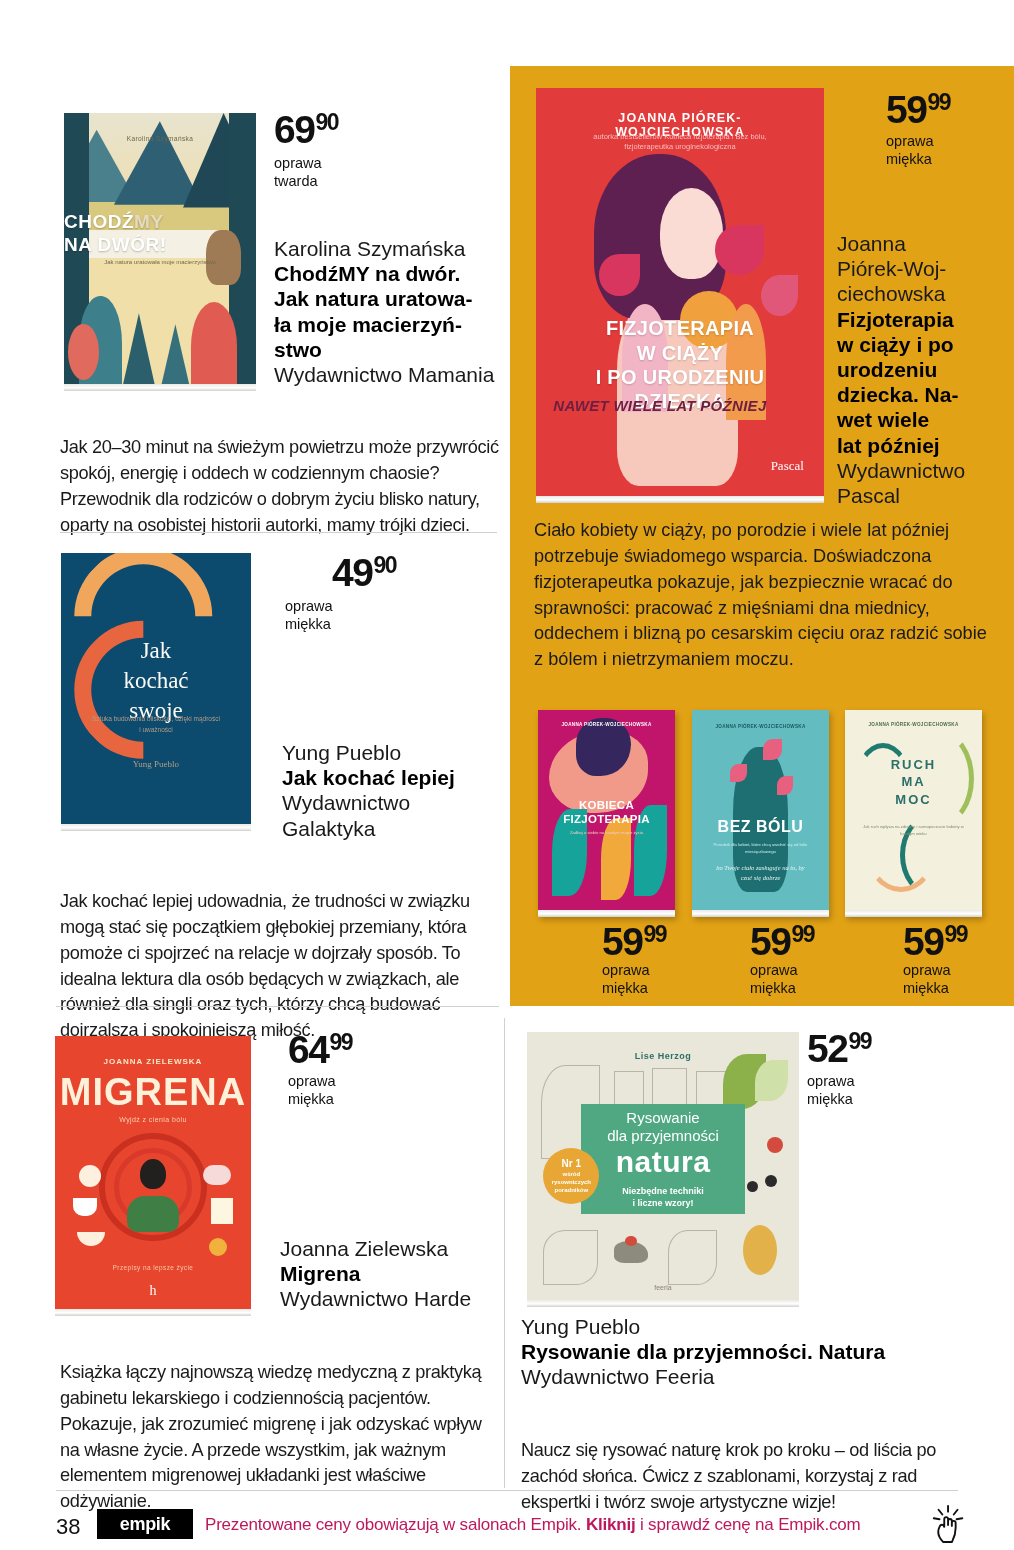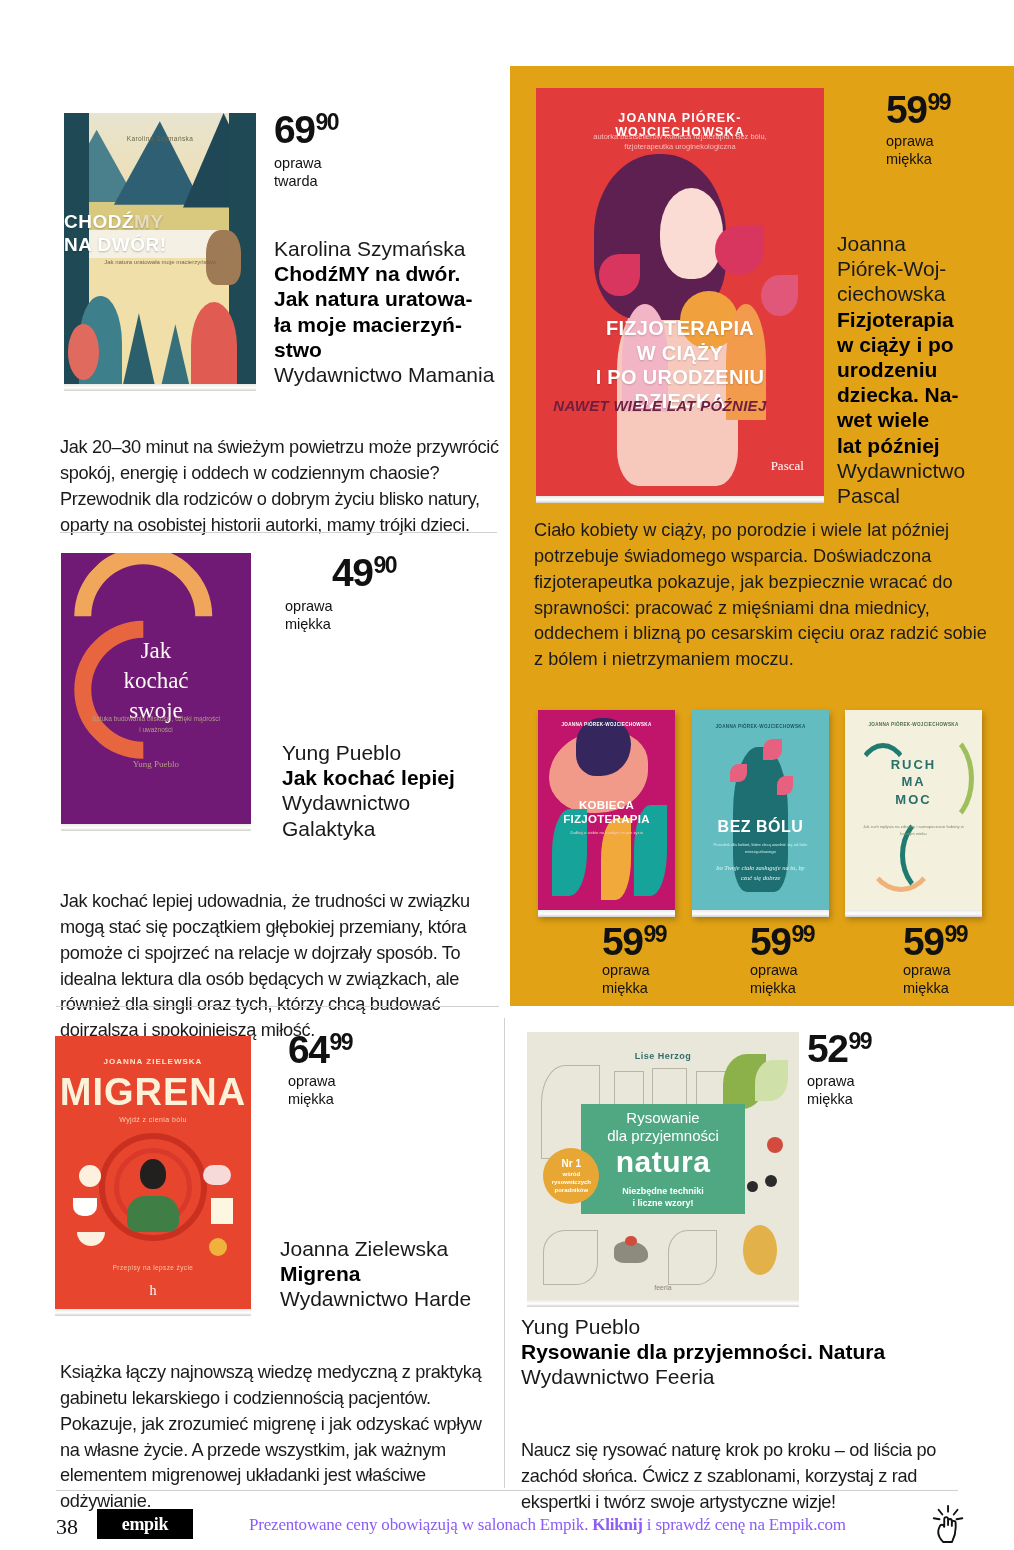--- a/index.html
+++ b/index.html
@@ -66,21 +66,21 @@
       font-size:19px; font-weight:800; letter-spacing:0.5px; color:#fff;
       text-shadow:0 1px 2px rgba(0,0,0,.25); line-height:1.22;
   }
   .c1 .ttl .hl { color:#e5dcc0; }
   .c1 .sub { position:absolute; left:12%; top:52%; width:76%; text-align:center;
       font-size:6px; color:#6f6a4d; line-height:1.5; }
   .c1 .au { position:absolute; left:0; top:8%; width:100%; text-align:center;
       font-size:6.5px; color:#6a6748; letter-spacing:.4px;}
 
   
-  .c2 { background:#701a75; }
+  .c2 { background:#0c4a6e; }
   .c2 .heart { position:absolute; left:50%; top:36%;
       transform:translate(-50%,-50%) rotate(-45deg);
       width:104px; height:104px;
   }
   .c2 .heart:before, .c2 .heart:after{
       content:""; position:absolute; width:104px; height:104px; border-radius:50%;
       border:17px solid #e8663f;
   }
   .c2 .heart:before { left:-52px; top:0; border-color:#e8663f transparent transparent #e8663f; }
   .c2 .heart:after  { left:0; top:-52px; border-color:#f0a75c #f0a75c transparent transparent; }
@@ -185,27 +185,27 @@
   .c5 .badge { position:absolute; left:6%; top:42%; width:56px; height:56px;
       border-radius:50%; background:#e8a735; color:#fff; text-align:center;
       font-size:6px; line-height:1.35; padding-top:9px; font-weight:700;}
   .c5 .badge b { font-size:10px; display:block; }
   .c5 .leafg { position:absolute; background:#8cb04a; border-radius:55% 0 55% 0; }
   .c5 .sketch { position:absolute; border:1px solid #b8b4a6; border-radius:40% 0 40% 0; }
   .c5 .brand { position:absolute; left:0; bottom:6%; width:100%; text-align:center;
       color:#8a8576; font-size:7px;}
 
   
-  .footer { position:absolute; left:0; bottom:0; width:1014px; height:60px;font-family:Liberation Serif, serif; }
+  .footer { position:absolute; left:0; bottom:0; width:1014px; height:60px; }
   .footer-rule { position:absolute; left:56px; top:0; width:902px; height:1px; background:#cfcfcf;}
   .pagenum { position:absolute; left:56px; top:24px; font-size:22px; color:#111; }
   .logo { position:absolute; left:97px; top:19px; width:96px; height:30px; background:#000;
       color:#fff; font-size:18px; font-weight:700; display:flex; align-items:center;
       justify-content:center; letter-spacing:-.3px;}
-  .footnote { position:absolute; left:205px; top:25px; font-size:17px; color:#8b5cf6; letter-spacing:-0.2px;margin-left:44px;}
+  .footnote { position:absolute; left:205px; top:25px; font-size:17px; color:#be185d; letter-spacing:-0.2px;}
   .footnote b { font-weight:700; }
   .hand { position:absolute; right:46px; top:14px; width:38px; height:40px; }
 </style>
 </head>
 <body>
 
 <div class="page">
 
 
   <div class="yellow-panel"></div>

